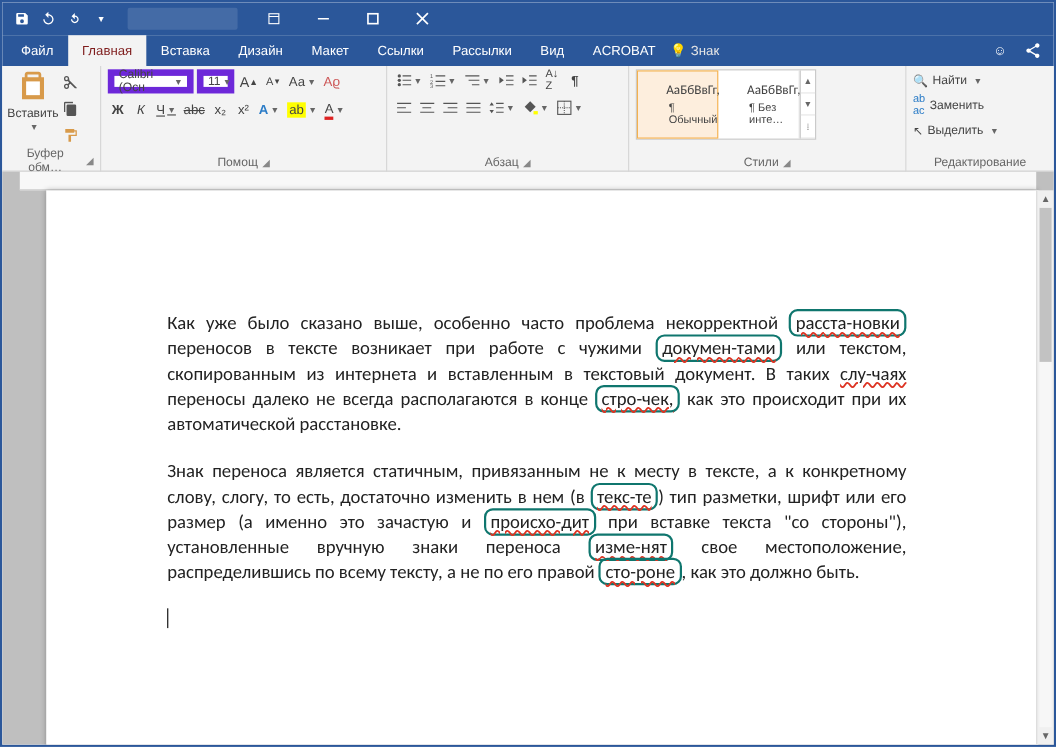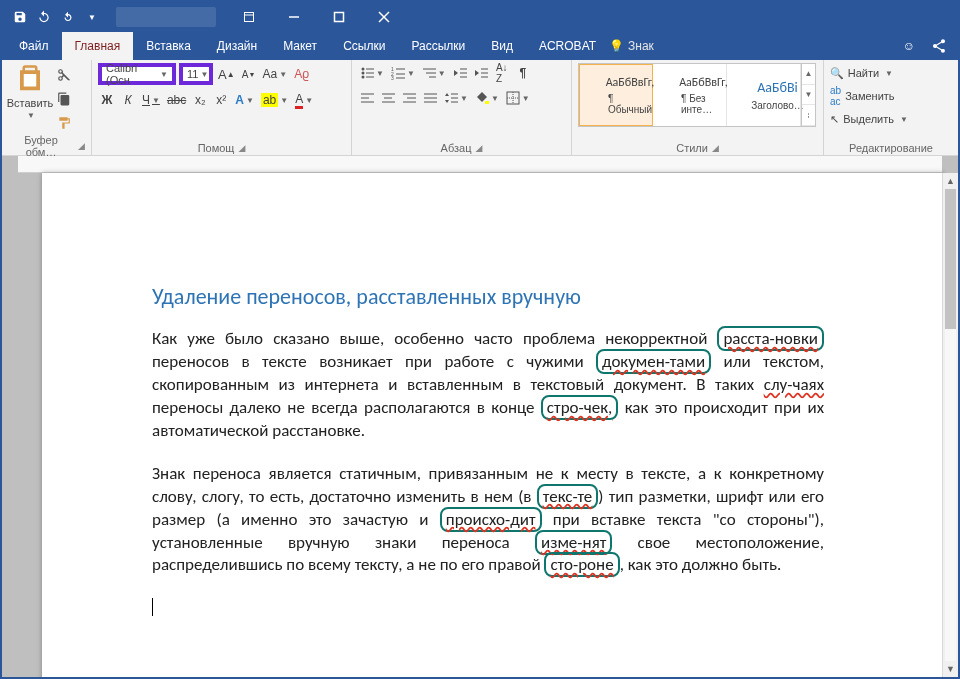--- a/index.html
+++ b/index.html
@@ -19,21 +19,21 @@
   .menubar .smiley, .menubar .share { width: 30px; display: flex; align-items: center; justify-content: center; color: #fff; }
   .ribbon { background: #f3f3f3; height: 96px; display: flex; border-bottom: 1px solid #d4d4d4; }
   .group { border-right: 1px solid #d4d4d4; padding: 3px 6px 0; display: flex; flex-direction: column; height: 96px; }
   .group-body { flex: 1; display: flex; align-items: flex-start; gap: 3px; }
   .group-label { text-align: center; font-size: 11px; color: #666; padding: 1px 0 2px; display: flex; align-items: center; justify-content: center; gap: 4px; }
   .group-label .dlg { font-size: 9px; color: #888; }
   .big-btn { width: 44px; display: flex; flex-direction: column; align-items: center; gap: 2px; font-size: 11px; color: #444; }
   .big-ico { width: 32px; height: 32px; display: flex; align-items: center; justify-content: center; }
   .col { display: flex; flex-direction: column; gap: 4px; }
   .row { display: flex; gap: 3px; align-items: center; }
-  .selbox { height: 22px; border: 4px solid #6d28d9; background: #fff; display: flex; align-items: center; padding: 0 4px; font-size: 11px; color: #444; }
+  .selbox { height: 22px; border: 6px solid #6d28d9; background: #fff; display: flex; align-items: center; padding: 0 4px; font-size: 11px; color: #444; }
   .font-name { width: 78px; justify-content: space-between; }
   .font-size { width: 34px; justify-content: space-between; }
   .drop { font-size: 8px; color: #666; margin-left: 2px; }
   .sm-btn { min-width: 18px; height: 20px; display: flex; align-items: center; justify-content: center; font-size: 12px; color: #444; padding: 0 2px; border-radius: 2px; }
   .style-gallery { display: flex; border: 1px solid #c5c5c5; background: #fff; height: 64px; }
   .style-item { width: 74px; border-right: 1px solid #e5e5e5; display: flex; flex-direction: column; align-items: center; justify-content: center; gap: 4px; font-size: 10px; color: #444; padding-left: 28px; }
   .style-item:last-child { border-right: none; }
   .style-item .preview { font-family: "Calibri", sans-serif; font-size: 12px; }
   .style-item.selected { border: 1px solid #f4b14e; background: #fdeedd; }
   .style-item.heading .preview { color: #2e74b5; font-size: 14px; }
@@ -325,24 +325,20 @@
     <div class="group-body">
       <div class="style-gallery">
         <div class="style-item selected">
           <div class="preview">АаБбВвГг,</div>
           <div>¶ Обычный</div>
         </div>
         <div class="style-item">
           <div class="preview">АаБбВвГг,</div>
           <div>¶ Без инте…</div>
         </div>
-        <div class="style-item heading">
-          <div class="preview">АаБбВі</div>
-          <div>Заголово…</div>
-        </div>
         <div class="style-scroll">
             <div>▲</div>
             <div>▼</div>
             <div>⁞</div>
           </div>
       </div>
     </div>
     <div class="group-label">
         <span>Стили</span>
         <span class="dlg">◢</span>
@@ -370,21 +366,20 @@
     </div>
     <div class="group-label">
         <span>Редактирование</span>
       </div>
   </div>
 </div>
 
 <div class="doc-area">
   <div class="ruler"></div>
   <div class="page">
-    <h2 class="doc-heading">Удаление переносов, расставленных вручную</h2>
     <p class="doc-para">
       <span>Как уже было сказано выше, особенно часто проблема некорректной </span><span class="hl-box"><span class="spell">расста-новки</span></span><span> переносов в тексте возникает при работе с чужими </span><span class="hl-box"><span class="spell">докумен-тами</span></span><span> или текстом, скопированным из интернета и вставленным в текстовый документ. В таких </span><span class="spell">слу-чаях</span><span> переносы далеко не всегда располагаются в конце </span><span class="hl-box"><span class="spell">стро-чек,</span></span><span> как это происходит при их автоматической расстановке.</span>
     </p>
     <p class="doc-para">
       <span>Знак переноса является статичным, привязанным не к месту в тексте, а к конкретному слову, слогу, то есть, достаточно изменить в нем (в </span><span class="hl-box"><span class="spell">текс-те</span></span><span>) тип разметки, шрифт или его размер (а именно это зачастую и </span><span class="hl-box"><span class="spell">происхо-дит</span></span><span> при вставке текста "со стороны"), установленные вручную знаки переноса </span><span class="hl-box"><span class="spell">изме-нят</span></span><span> свое местоположение, распределившись по всему тексту, а не по его правой </span><span class="hl-box"><span class="spell">сто-роне</span></span><span>, как это должно быть.</span>
     </p>
     <p class="doc-para"><span class="cursor-line"></span></p>
   </div>
   <div class="scroll-v">
     <div class="arr">▲</div>

